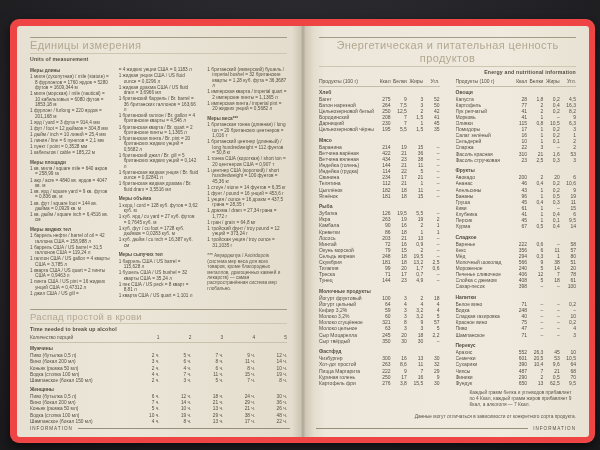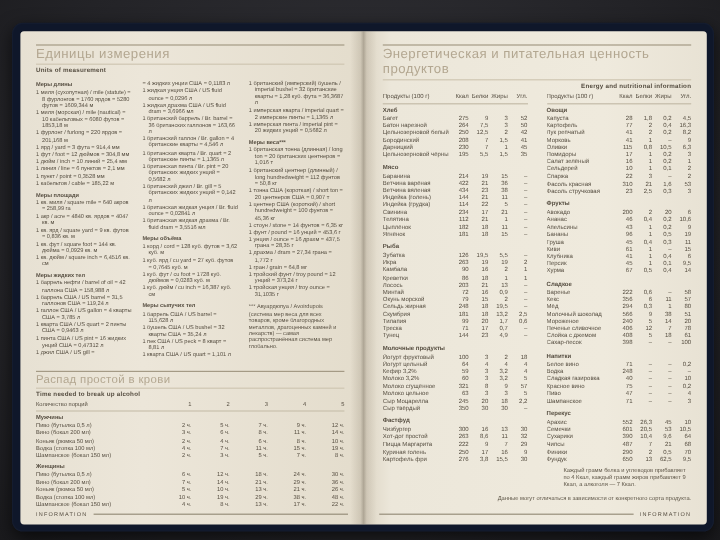--- a/index.html
+++ b/index.html
@@ -4,38 +4,38 @@
 <style>
   html,body{margin:0;padding:0;}
   body{
     width:600px;height:450px;position:relative;overflow:hidden;
     background:radial-gradient(ellipse at 50% 40%, #35353a 0%, #232327 70%, #1a1a1d 100%);
     font-family:"Liberation Sans","DejaVu Sans",sans-serif;
     -webkit-font-smoothing:antialiased;
   }
   .cover{
     position:absolute;left:10px;top:19px;right:5px;bottom:7px;
-    background:#0f172a;border-radius:9px;
+    background:#ef4444;border-radius:9px;
     box-shadow:0 5px 14px rgba(0,0,0,.65), inset 0 0 2px rgba(255,255,255,.08);
   }
   .pages{
     position:absolute;left:7px;top:7px;right:6px;bottom:6px;
     border-radius:3px;overflow:hidden;
     background:linear-gradient(90deg,#e7e1d3 0%, #ece6d9 18%, #e4ddcd 48%, #ddd5c4 50%, #ece7da 54%, #efeadd 85%, #e8e2d4 100%);
   }
   .spine{position:absolute;left:50%;top:0;bottom:0;width:22px;margin-left:-11px;pointer-events:none;
     background:linear-gradient(90deg,rgba(70,58,40,0) 0%,rgba(70,58,40,.10) 38%,rgba(55,45,30,.28) 50%,rgba(70,58,40,.10) 62%,rgba(70,58,40,0) 100%);}
   .page{position:absolute;top:0;bottom:0;width:50%;box-sizing:border-box;padding:11px 13px 16px 13px;color:#564e41;}
   .page-left{left:0;padding-right:16px;}
   .page-right{right:0;padding-left:16px;}
 
   .rule-top{border-top:1px solid #a49a85;}
   .rule-mid{border-top:1px solid #cfc6b2;}
   .ptitle{font-size:11px;line-height:13px;color:#b3a791;letter-spacing:.4px;margin:1px 0 1px 0;font-weight:400;}
-  .ptitle.right{text-align:left;}
+  .ptitle.right{text-align:center;}
   .psub{font-size:5.2px;font-weight:700;color:#554d40;margin-top:2px;letter-spacing:.2px;}
   .psub.right{text-align:right;}
 
   
   .ucols{display:flex;gap:9px;margin-top:5px;font-size:4.7px;line-height:1.16;}
   .ucol{flex:1;min-width:0;}
   .ublock{margin-bottom:4px;}
   .sec-h{font-weight:700;margin:1px 0 1px 0;}
   .u{padding-left:5px;text-indent:-5px;margin-bottom:.6px;}
   .u.foot{padding-left:0;text-indent:0;margin-top:5px;color:#5d5547;}

